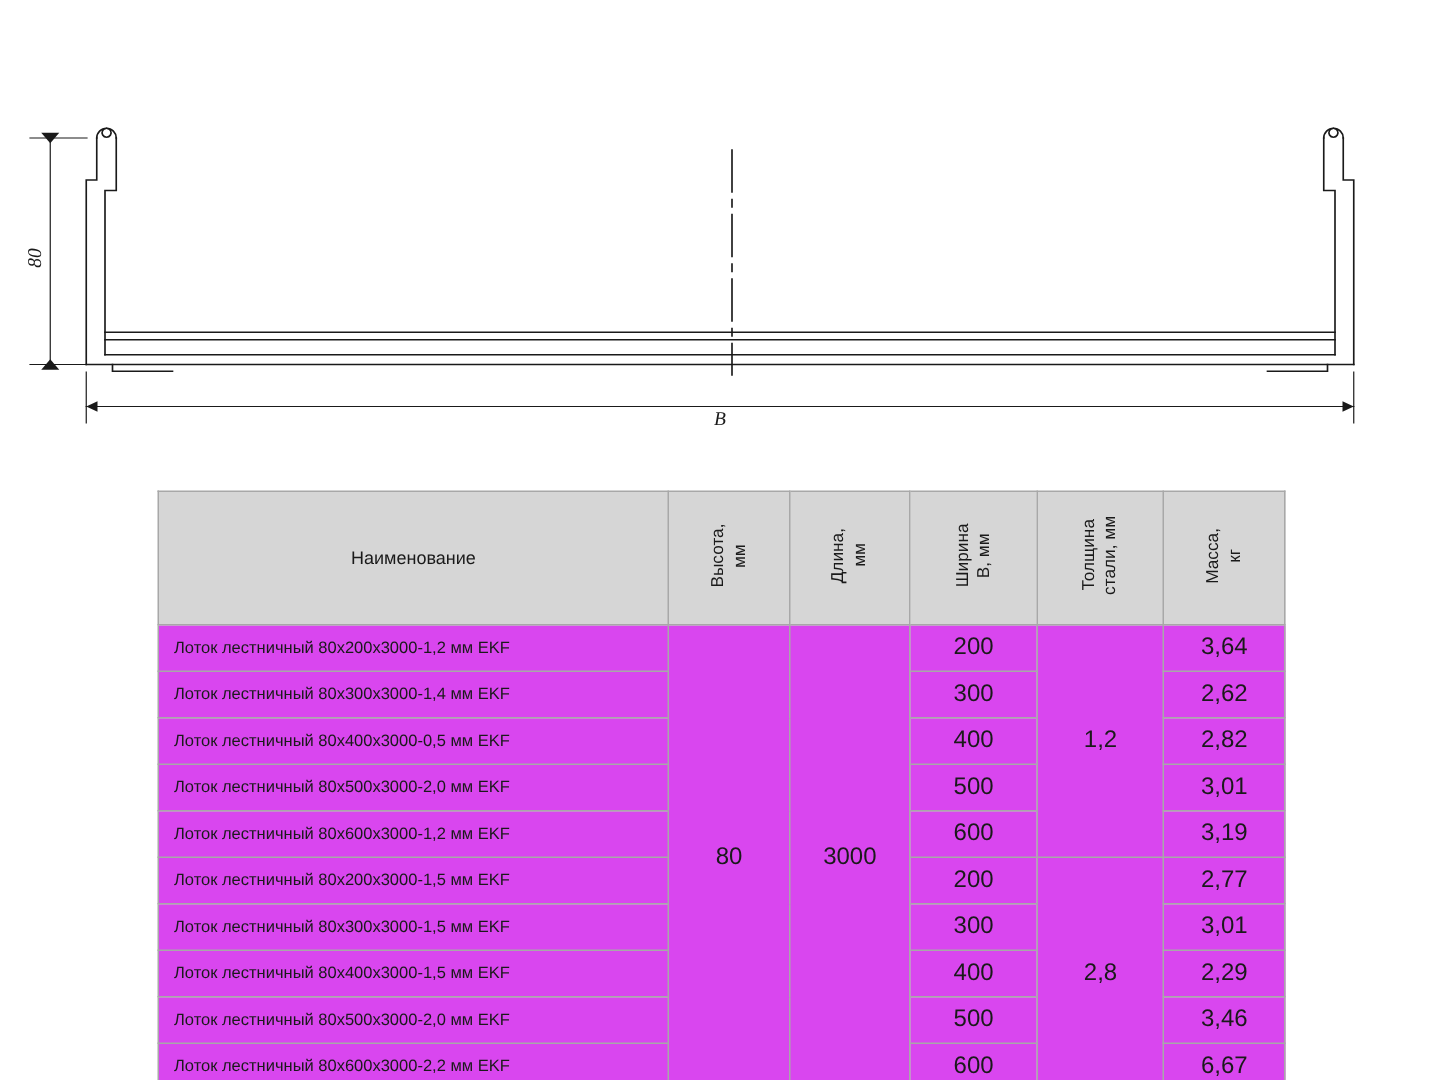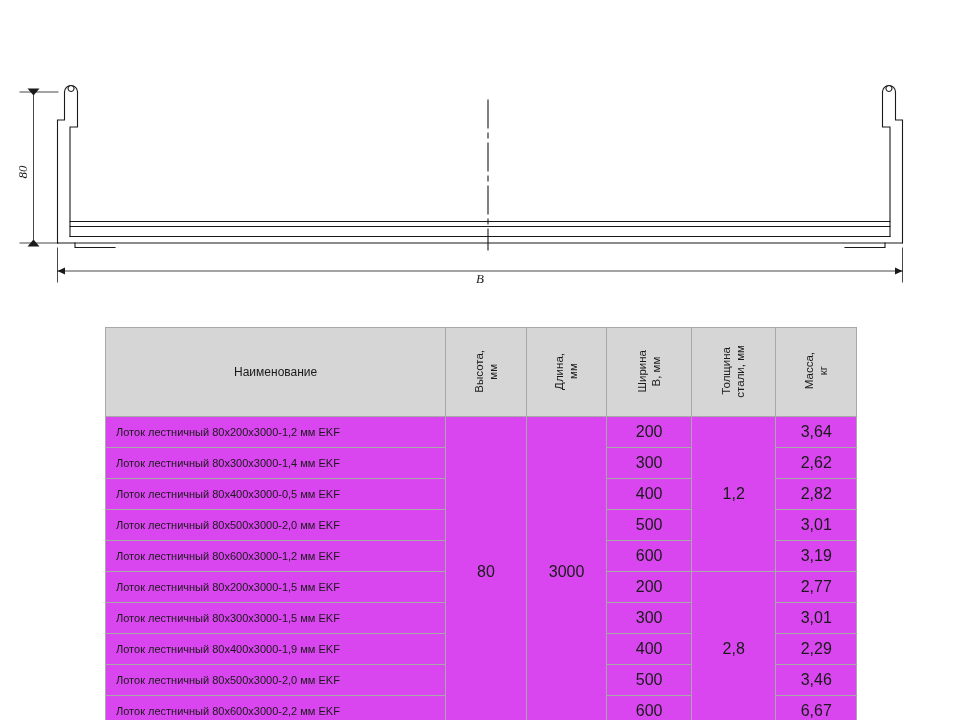--- a/index.html
+++ b/index.html
@@ -206,21 +206,21 @@
       <td>200</td>
       <td rowspan="5">2,8</td>
       <td>2,77</td>
     </tr>
     <tr>
       <td class="name-cell">Лоток лестничный 80х300х3000-1,5 мм EKF</td>
       <td>300</td>
       <td>3,01</td>
     </tr>
     <tr>
-      <td class="name-cell">Лоток лестничный 80х400х3000-1,9 мм EKF</td>
+      <td class="name-cell">Лоток лестничный 80х400х3000-1,5 мм EKF</td>
       <td>400</td>
       <td>2,29</td>
     </tr>
     <tr>
       <td class="name-cell">Лоток лестничный 80х500х3000-2,0 мм EKF</td>
       <td>500</td>
       <td>3,46</td>
     </tr>
     <tr>
       <td class="name-cell">Лоток лестничный 80х600х3000-2,2 мм EKF</td>

